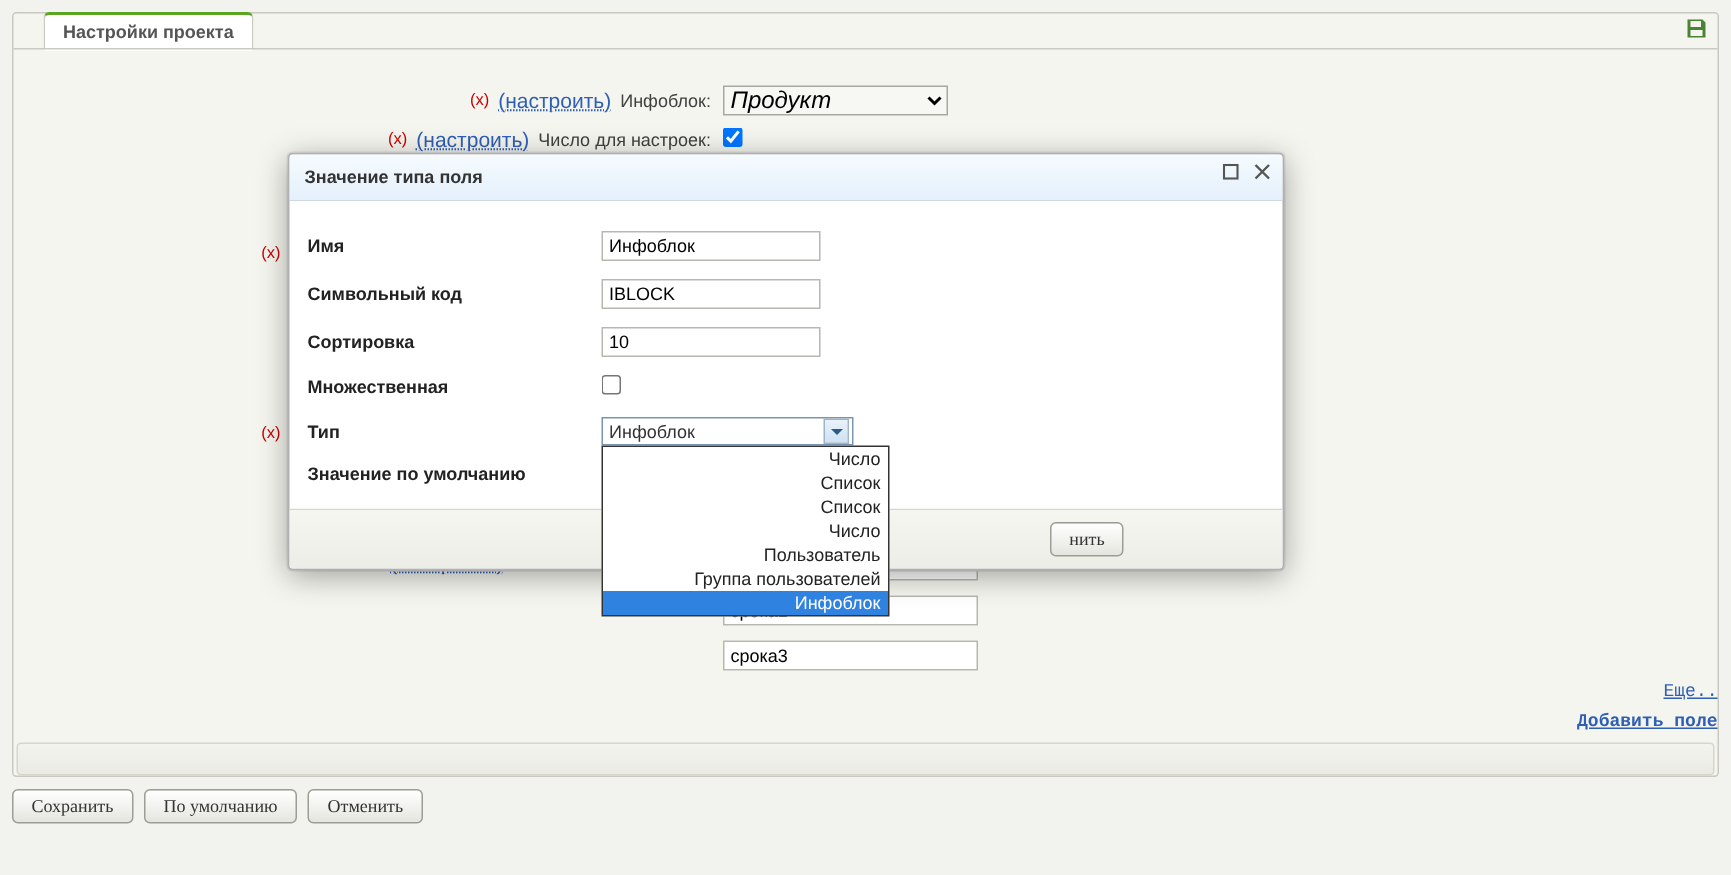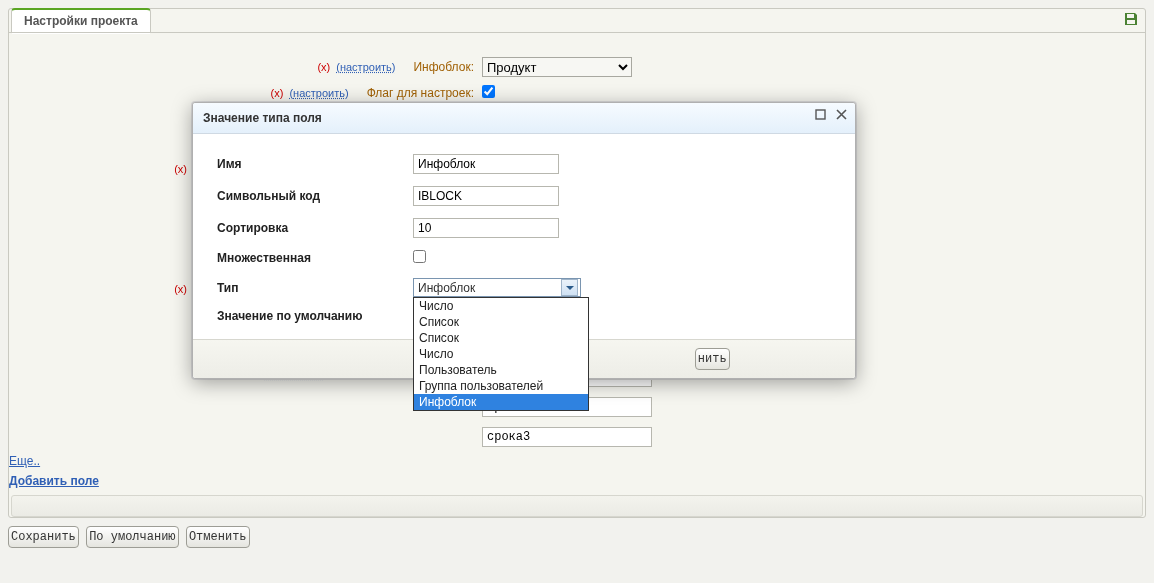--- a/index.html
+++ b/index.html
@@ -31,21 +31,21 @@
     right: 6px;
     top: 2px;
     width: 16px;
     height: 16px;
     color: #4b8233;
     cursor: pointer;
   }
   
   .tab {
     position: absolute;
-    left: 2px;
+    left: 20px;
     top: -1px;
     border: 1px solid #c9c9c1;
     border-top: 2px solid #5aa522;
     border-bottom: none;
     background: #ffffff;
     padding: 4px 12px 5px 12px;
     font-weight: bold;
     color: #555;
     border-radius: 4px 4px 0 0;
   }
@@ -79,54 +79,56 @@
     gap: 6px;
   }
   .del {
     color: #cc0000;
     font-size: 11px;
   }
   .cfg {
     color: #2f5fb5;
     text-decoration: underline dotted #2f5fb5;
     cursor: pointer;
-    font-size: 11px;
+    font-size: 14px;
   }
   .lbl {
-    color: #a16207;
-    margin-left: 12px;
+    color: #404040;
+    margin-left: 0;
   }
   .val {
     margin-left: 8px;
   }
   select.bx {
     font-family: inherit;
-    font-size: 13px;
+    font-size: 16px;
     border: 1px solid #a8a8a0;
     background: #f7f7f3;
     height: 20px;
     min-width: 150px;
+    font-style: italic;
   }
   input[type=checkbox].bx {
     margin: 0;
   }
   input.txt {
     font-family: inherit;
     font-size: 12px;
     border: 1px solid #b7b7af;
     background: #fff;
     padding: 2px 4px;
     width: 160px;
   }
   .multi-col {
-    display:flex; flex-direction:column; gap:10px;font-family:Liberation Mono, monospace;
+    display:flex; flex-direction:column; gap:10px;
   }
   .more-link, .addfield-link {
-    text-align:left;
+    text-align:right;
     padding: 3px 0;
+    font-family: Liberation Mono, monospace;
   }
   .more-link a, .addfield-link a{
     color:#2f5fb5;
     text-decoration: underline;
     cursor:pointer;
   }
   .addfield-link a { font-weight:bold; }
   
   .bottom-bar {
     position:absolute;
@@ -134,23 +136,23 @@
     height: 20px;
     background: linear-gradient(#f3f3ed,#ebebe5);
     border:1px solid #d6d6ce;
     border-radius:3px;
   }
   
   .footer-btns {
     margin-top: 8px;
   }
   button.sys {
-    font-family: Liberation Mono, monospace;
+    font-family: Liberation Serif, serif;
     font-size: 12px;
-    padding: 3px 2px;
+    padding: 3px 12px;
     border: 1px solid #9d9d95;
     border-radius: 4px;
     background: linear-gradient(#ffffff,#e5e5df);
     color:#333;
     cursor:pointer;
     margin-right:4px;
   }
   
   .dialog {
     position: absolute;
@@ -171,21 +173,21 @@
     border-radius: 3px 3px 0 0;
     position:relative;
   }
   .dlg-ctrls {
     position:absolute; right:8px; top:6px;
     display:flex; gap:10px;
     color:#555;
   }
   .dlg-ctrls span { cursor:pointer; font-size:12px; line-height:14px;}
   .dlg-body {
-    padding: 14px 12px 10px 24px;
+    padding: 14px 12px 10px 12px;
   }
   .frow {
     display:flex;
     align-items:center;
     padding: 6px 0;
   }
   .frow .flabel {
     width: 196px;
     font-weight: bold;
     color:#222;
@@ -210,25 +212,26 @@
   .fake-select .arrow{
     width:15px;height:15px;
     border:1px solid #9fb4c9;
     background: linear-gradient(#eaf2fa,#cfe1f3);
     display:flex;align-items:center;justify-content:center;
   }
   .fake-select .arrow svg{width:8px;height:8px;}
   .dropdown-list{
     position:absolute;
     left:0; top:19px;
-    width:176px;
+    width:192px;
     background:#fff;
     border:1px solid #333;
     box-sizing:border-box;
     z-index:10;
+    text-align:right;
   }
   .dropdown-list .opt{
     padding: 1px 5px;
     font-size:12px;
     color:#222;
     cursor:default;
   }
   .dropdown-list .opt.sel{
     background:#2f82e0;
     color:#fff;
@@ -271,21 +274,21 @@
           <select class="bx">
             <option>Продукт</option>
           </select>
         </div>
       </div>
 
       <div class="srow">
         <div class="lead">
           <span class="del">(x)</span>
           <span class="cfg">(настроить)</span>
-          <span class="lbl">Флаг для настроек:</span>
+          <span class="lbl">Число для настроек:</span>
         </div>
         <div class="val">
           <input type="checkbox" class="bx" checked="" style="">
         </div>
       </div>
 
       <div style="height:54px"></div>
       <div class="srow">
         <div class="lead" style="width:178px;">
           <span class="del">(x)</span>

